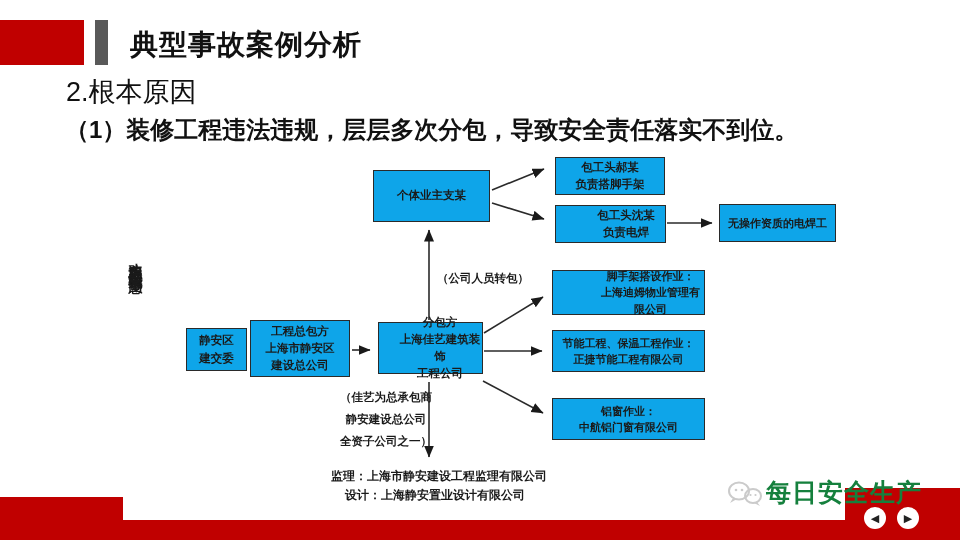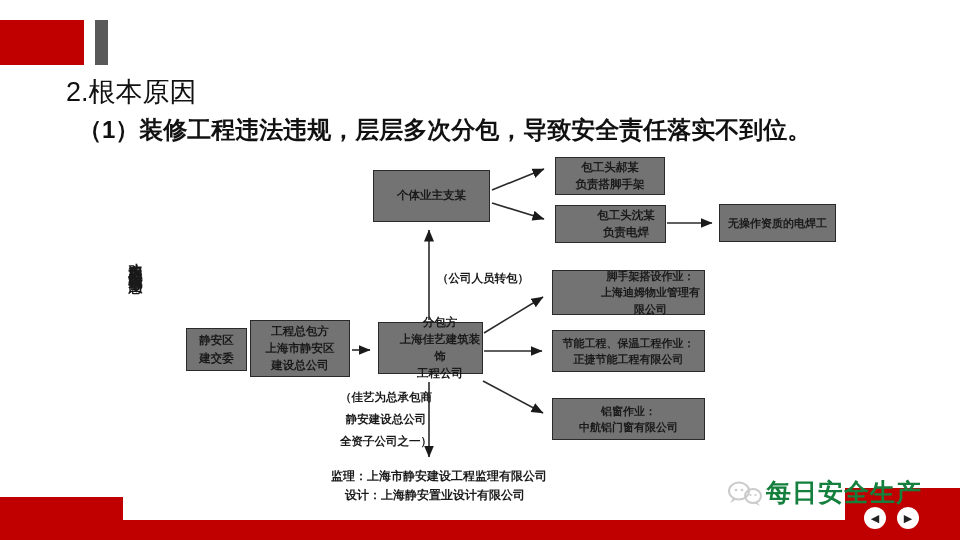--- a/index.html
+++ b/index.html
@@ -5,30 +5,30 @@
   html,body{margin:0;padding:0;background:#888;}
   .slide{
     position:relative;width:960px;height:540px;background:#ffffff;overflow:hidden;
     font-family:"Liberation Sans","DejaVu Sans",sans-serif;color:#111;
   }
   
   .hdr-red{position:absolute;left:0;top:20px;width:84px;height:45px;background:#c00000;}
   .hdr-gray{position:absolute;left:95px;top:20px;width:13px;height:45px;background:#595959;}
   .title{position:absolute;left:130px;top:26px;font-size:28px;font-weight:700;letter-spacing:1px;}
   .heading{position:absolute;left:66px;top:74px;font-size:27px;font-weight:400;}
-  .point{position:absolute;left:78px;top:114px;font-size:24px;font-weight:700;white-space:nowrap;}
+  .point{position:absolute;left:65px;top:114px;font-size:24px;font-weight:700;white-space:nowrap;}
   
   .wires{position:absolute;left:0;top:0;width:960px;height:540px;pointer-events:none;}
   .sidelabel{
     position:absolute;left:127px;top:252px;height:194px;
     writing-mode:vertical-rl;text-orientation:upright;
     font-size:14px;font-weight:700;letter-spacing:1.5px;color:#1a1a1a;
   }
   .box{
-    position:absolute;border:1.6px solid #2a2a2a;background:#737373;
+    position:absolute;border:1.6px solid #2a2a2a;background:#0ea5e9;
     display:flex;flex-direction:column;align-items:center;justify-content:center;
     font-size:11.5px;font-weight:700;line-height:1.5;text-align:center;color:#1a1a1a;
     box-sizing:border-box;
   }
   .lbl{position:absolute;font-size:11.5px;font-weight:700;color:#1a1a1a;white-space:nowrap;}
   .note{position:absolute;left:336px;top:386px;width:100px;text-align:center;
         font-size:11.5px;font-weight:700;line-height:22px;color:#1a1a1a;font-family:Liberation Serif, serif;}
   
   .f-left{position:absolute;left:0;top:497px;width:123px;height:43px;background:#c00000;}
   .f-band{position:absolute;left:0;top:520px;width:960px;height:20px;background:#c00000;}
@@ -44,20 +44,21 @@
   .navbtn.prev{left:864px;}
   .navbtn.next{left:897px;}
 </style>
 </head>
 <body>
 
 <div class="slide">
 
   <div class="hdr-red"></div>
   <div class="hdr-gray"></div>
+  <div class="title">典型事故案例分析</div>
   <div class="heading">2.根本原因</div>
   <div class="point">（1）装修工程违法违规，层层多次分包，导致安全责任落实不到位。</div>
 
   <svg class="wires" viewBox="0 0 960 540">
     <defs>
       <marker id="arr" markerUnits="userSpaceOnUse" markerWidth="13" markerHeight="11" refX="11.5" refY="5" orient="auto">
         <path d="M0,0 L12,5 L0,10 z" fill="#1a1a1a"></path>
       </marker>
     </defs>
     <g stroke="#2a2a2a" stroke-width="1.6">

